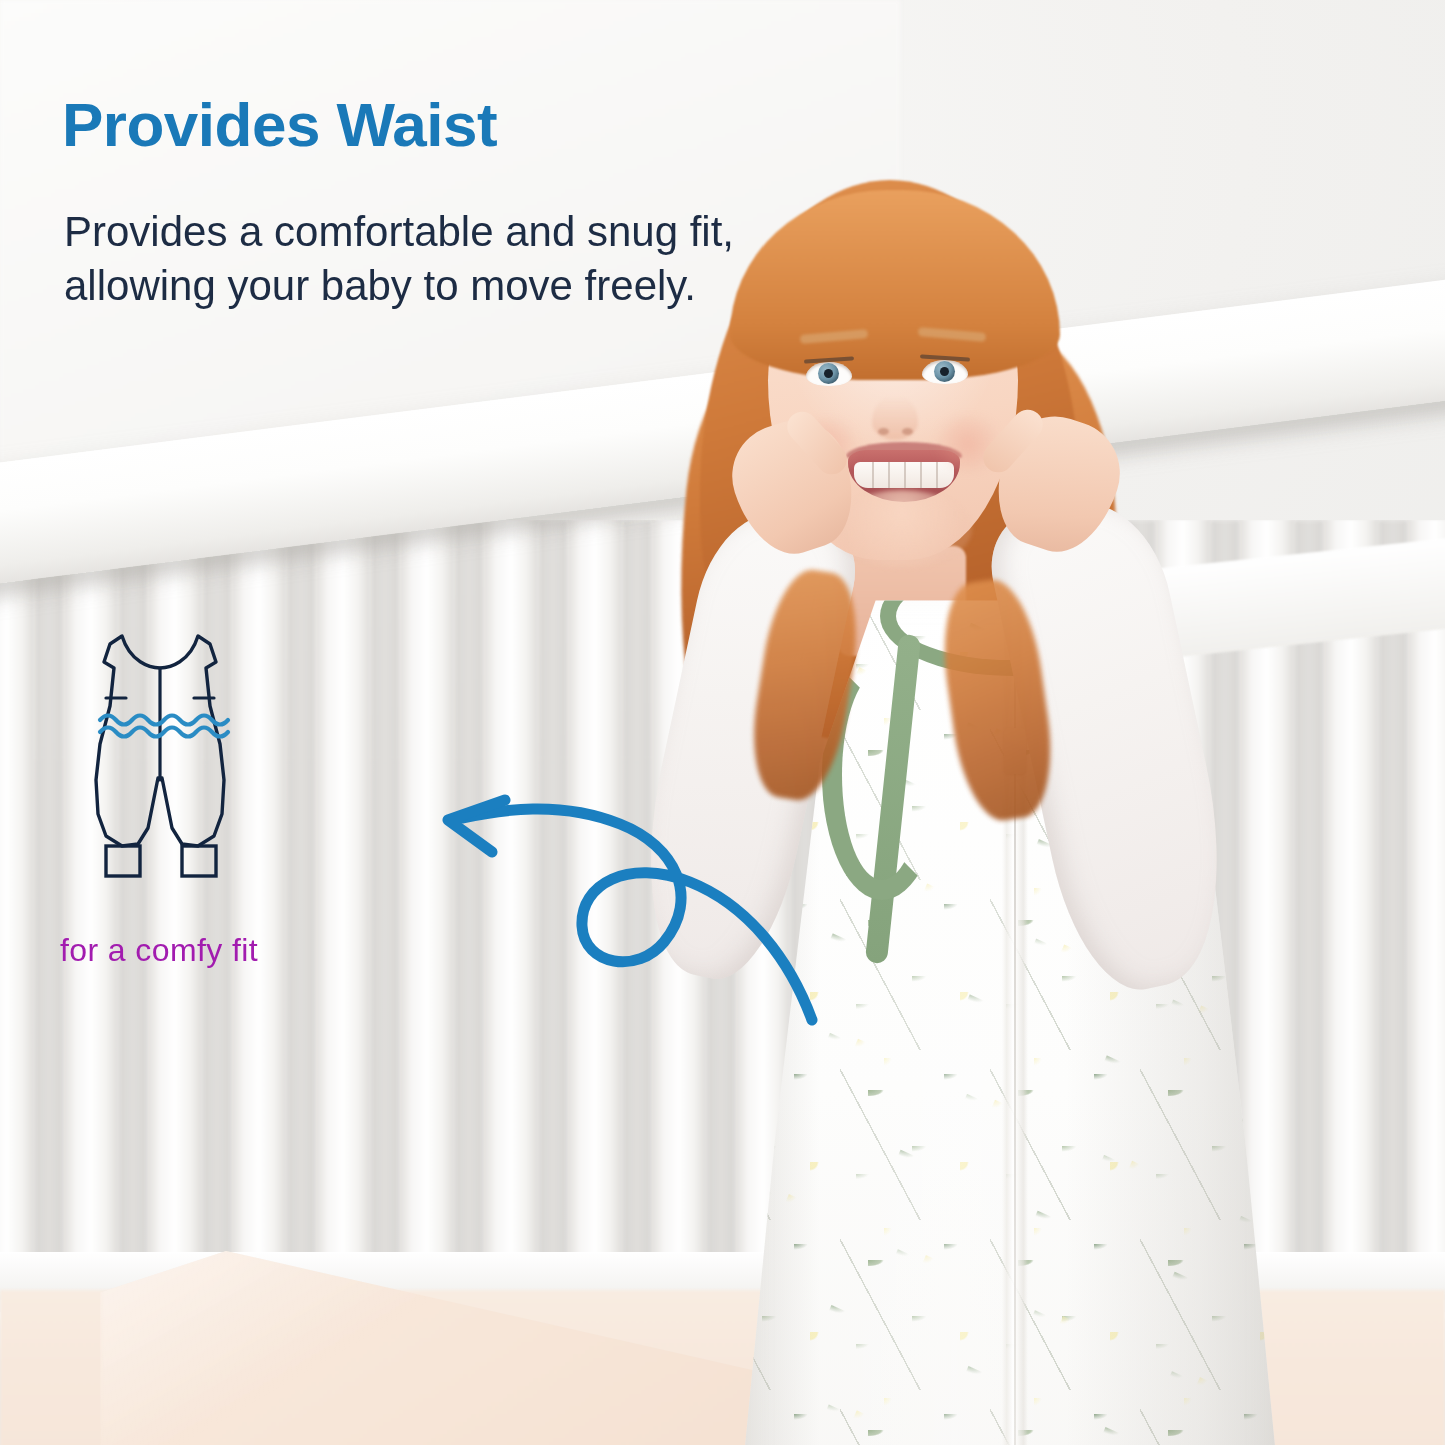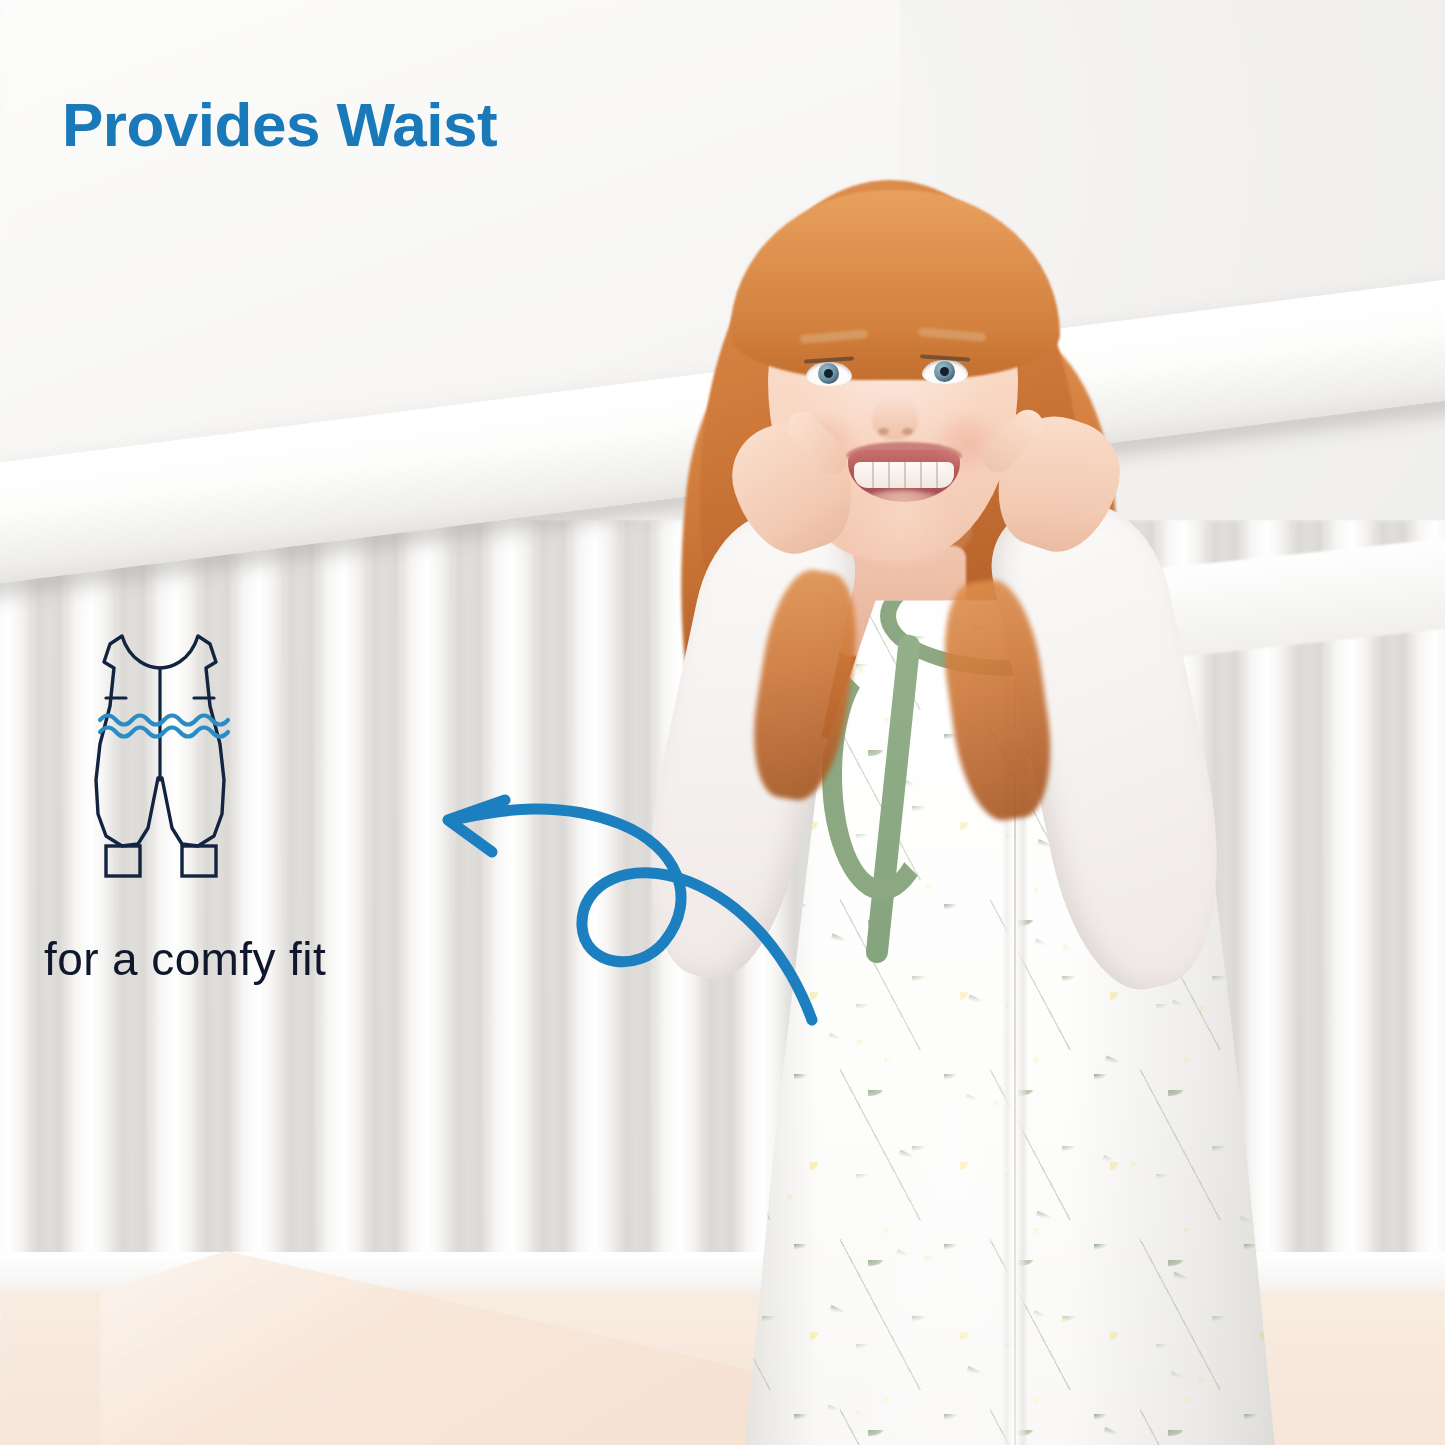--- a/index.html
+++ b/index.html
@@ -386,23 +386,23 @@
     color:#1a79b8;
     line-height:1.05;
   }
   #subcopy{
     position:absolute;left:64px;top:205px;width:700px;
     font-size:42px;font-weight:400;
     color:#1d2c44;
     line-height:1.28;
   }
   #caption{
-    position:absolute;left:44px;top:932px;
-    font-size:46px;font-weight:400;
-    color:#0f172a;
+    position:absolute;left:60px;top:932px;
+    font-size:32px;font-weight:400;
+    color:#a21caf;
     letter-spacing:.4px;
   }
 
   #icon-wrap{position:absolute;left:70px;top:628px;width:190px;height:290px;}
 </style>
 </head>
 <body>
 
 <div id="stage">
 
@@ -563,15 +563,16 @@
 
       <path d="M 30 92 q 8 -9 16 0 t 16 0 t 16 0 t 16 0 t 16 0 t 16 0 t 16 0 t 16 0" fill="none" stroke="#2a8cc4" stroke-width="4.2" stroke-linecap="round"></path>
       <path d="M 30 104 q 8 -9 16 0 t 16 0 t 16 0 t 16 0 t 16 0 t 16 0 t 16 0 t 16 0" fill="none" stroke="#2a8cc4" stroke-width="4.2" stroke-linecap="round"></path>
 
       <rect x="36" y="218" width="34" height="30" fill="none" stroke="#12243f" stroke-width="3.4"></rect>
       <rect x="112" y="218" width="34" height="30" fill="none" stroke="#12243f" stroke-width="3.4"></rect>
     </svg>
   </div>
 
   <div id="headline">Provides Waist</div>
+  <div id="subcopy">Provides a comfortable and snug fit, allowing your baby to move freely.</div>
   <div id="caption">for a comfy fit</div>
 
 </div>
 
 </body></html>

